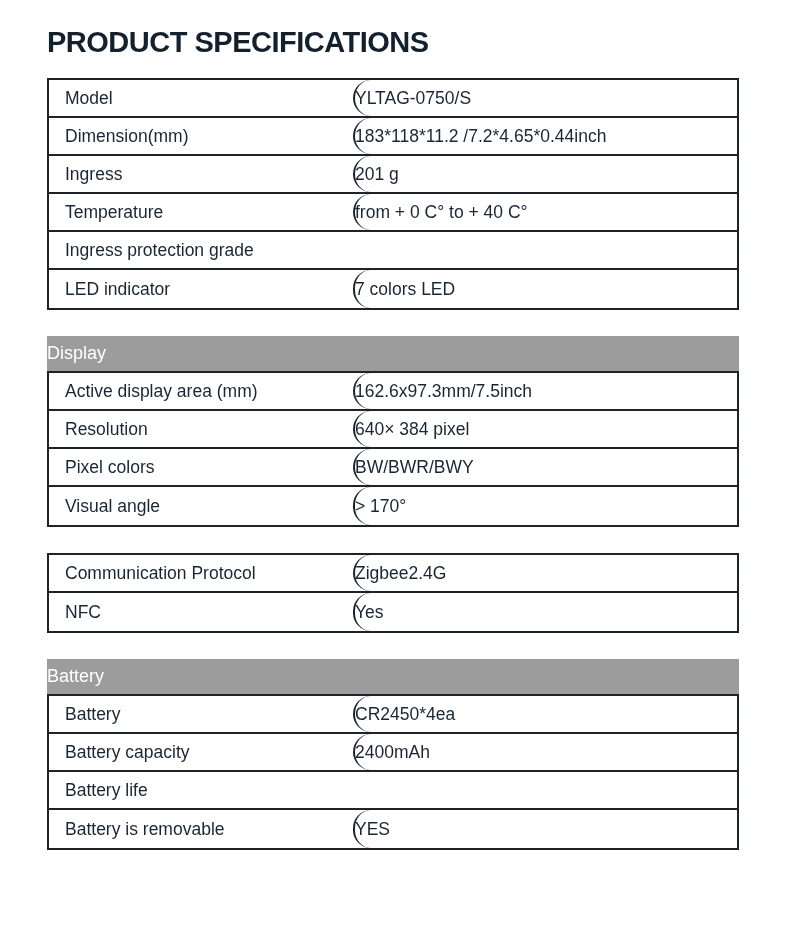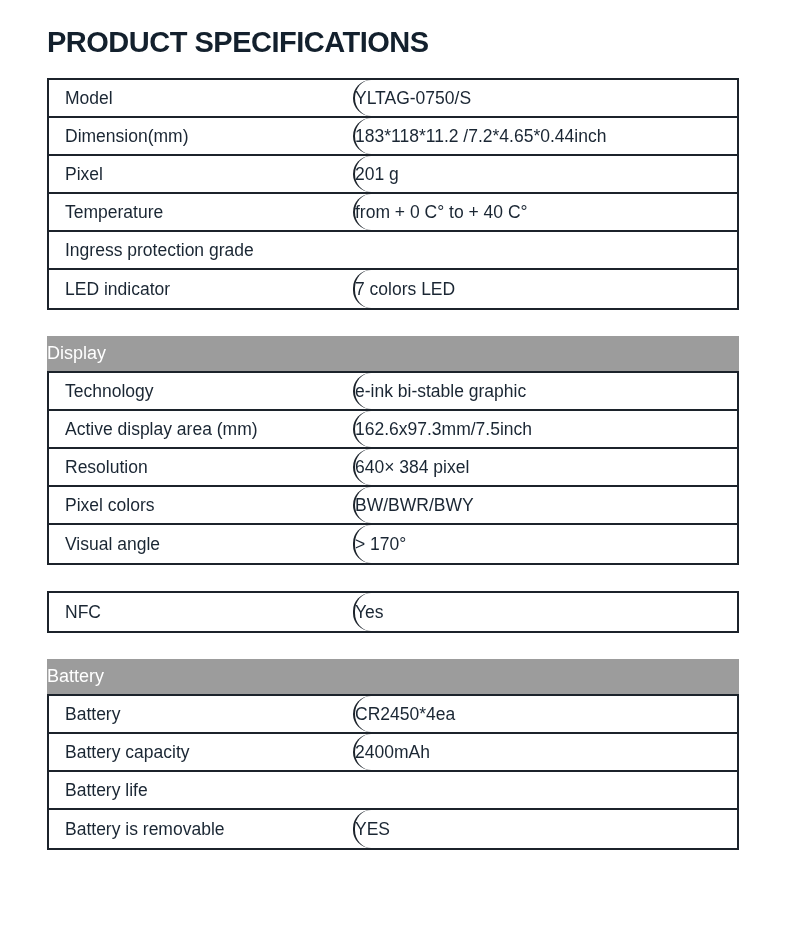--- a/index.html
+++ b/index.html
@@ -83,21 +83,21 @@
     <div class="spec-label-cell">Model</div>
     <div class="spec-value-cell">YLTAG-0750/S</div>
   </div>
 
   <div class="spec-row">
     <div class="spec-label-cell">Dimension(mm)</div>
     <div class="spec-value-cell">183*118*11.2 /7.2*4.65*0.44inch</div>
   </div>
 
   <div class="spec-row">
-    <div class="spec-label-cell">Pixel</div>
+    <div class="spec-label-cell">Ingress</div>
     <div class="spec-value-cell">201 g</div>
   </div>
 
   <div class="spec-row">
     <div class="spec-label-cell">Temperature</div>
     <div class="spec-value-cell">from + 0 C° to + 40 C°</div>
   </div>
 
   <div class="spec-row">
     <div class="spec-label-cell">Ingress protection grade</div>
@@ -106,24 +106,20 @@
   <div class="spec-row">
     <div class="spec-label-cell">LED indicator</div>
     <div class="spec-value-cell">7 colors LED</div>
   </div>
 </div>
   </div>
 
   <div class="spec-section">
     <div class="section-header">Display</div>
     <div class="section-rows">
-  <div class="spec-row">
-    <div class="spec-label-cell">Technology</div>
-    <div class="spec-value-cell">e-ink bi-stable graphic</div>
-  </div>
 
   <div class="spec-row">
     <div class="spec-label-cell">Active display area (mm)</div>
     <div class="spec-value-cell">162.6x97.3mm/7.5inch</div>
   </div>
 
   <div class="spec-row">
     <div class="spec-label-cell">Resolution</div>
     <div class="spec-value-cell">640× 384 pixel</div>
   </div>
@@ -135,20 +131,24 @@
 
   <div class="spec-row">
     <div class="spec-label-cell">Visual angle</div>
     <div class="spec-value-cell">&gt; 170°</div>
   </div>
 </div>
   </div>
 
   <div class="spec-section">
     <div class="section-rows">
+  <div class="spec-row">
+    <div class="spec-label-cell">Communication Protocol</div>
+    <div class="spec-value-cell">Zigbee2.4G</div>
+  </div>
 
   <div class="spec-row">
     <div class="spec-label-cell">NFC</div>
     <div class="spec-value-cell">Yes</div>
   </div>
 </div>
   </div>
 
   <div class="spec-section">
     <div class="section-header">Battery</div>

